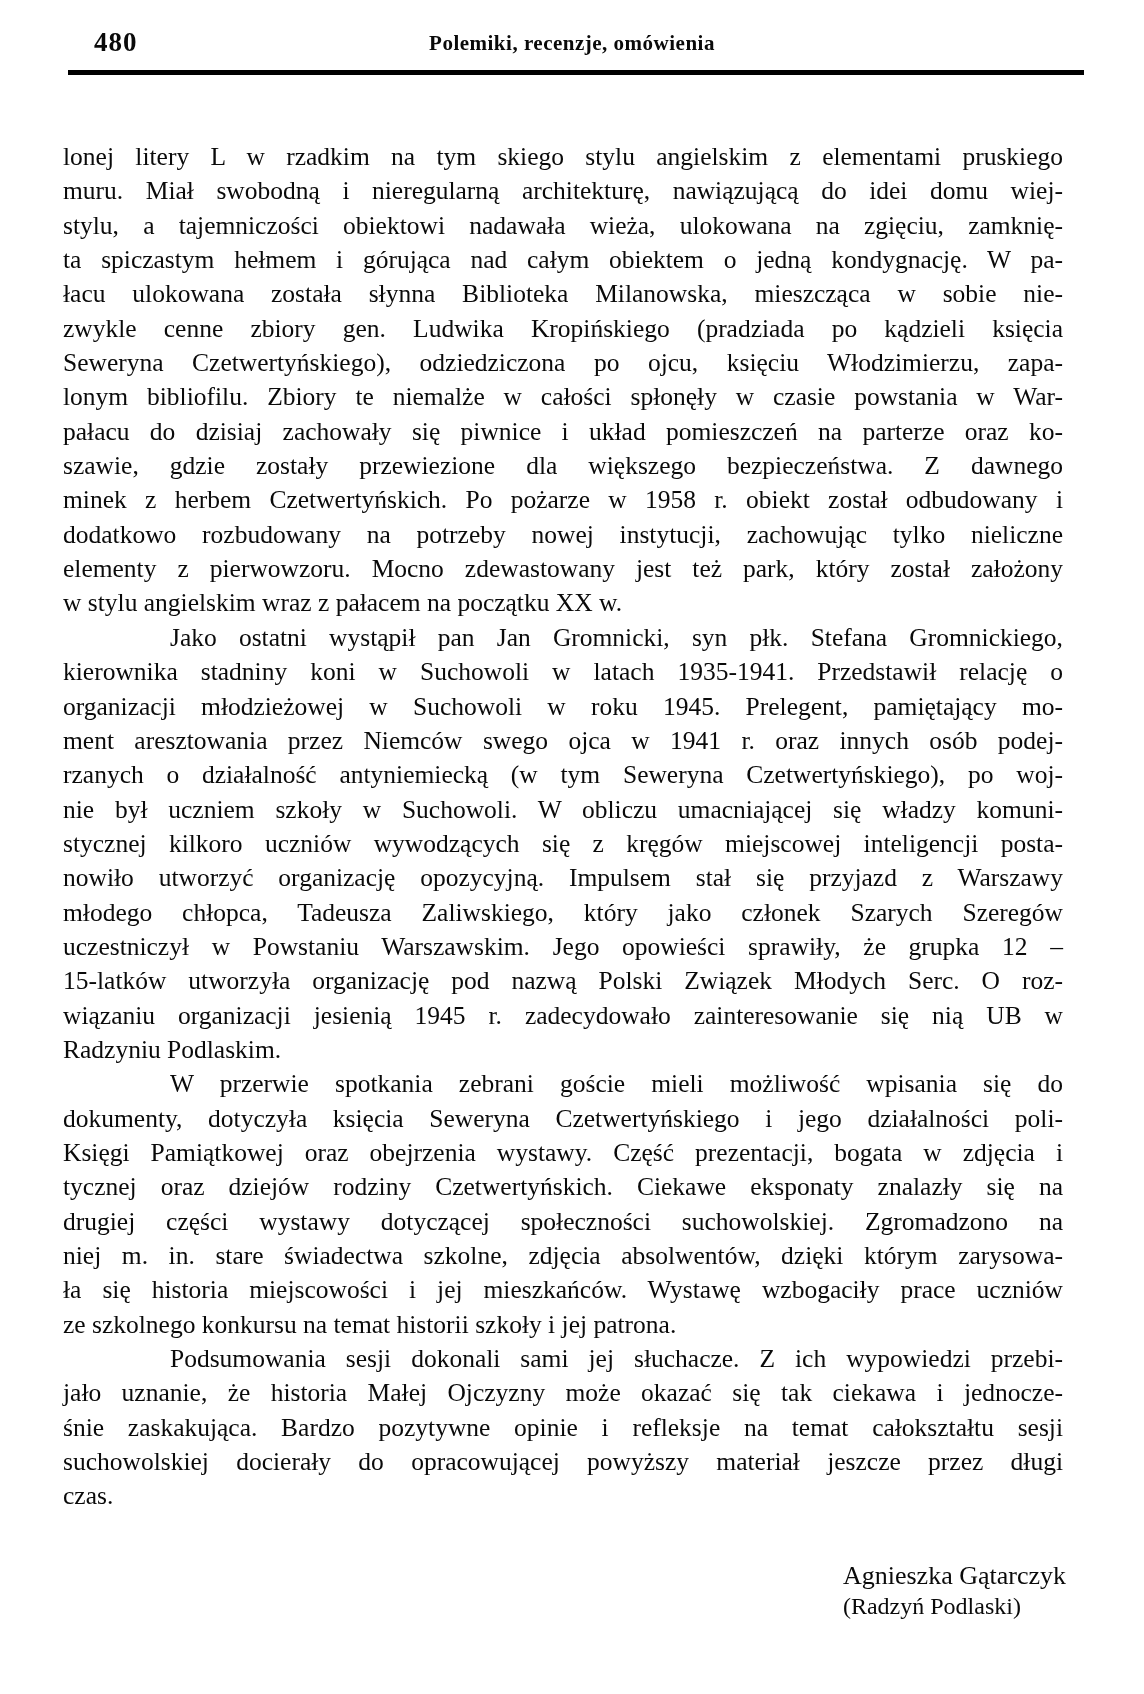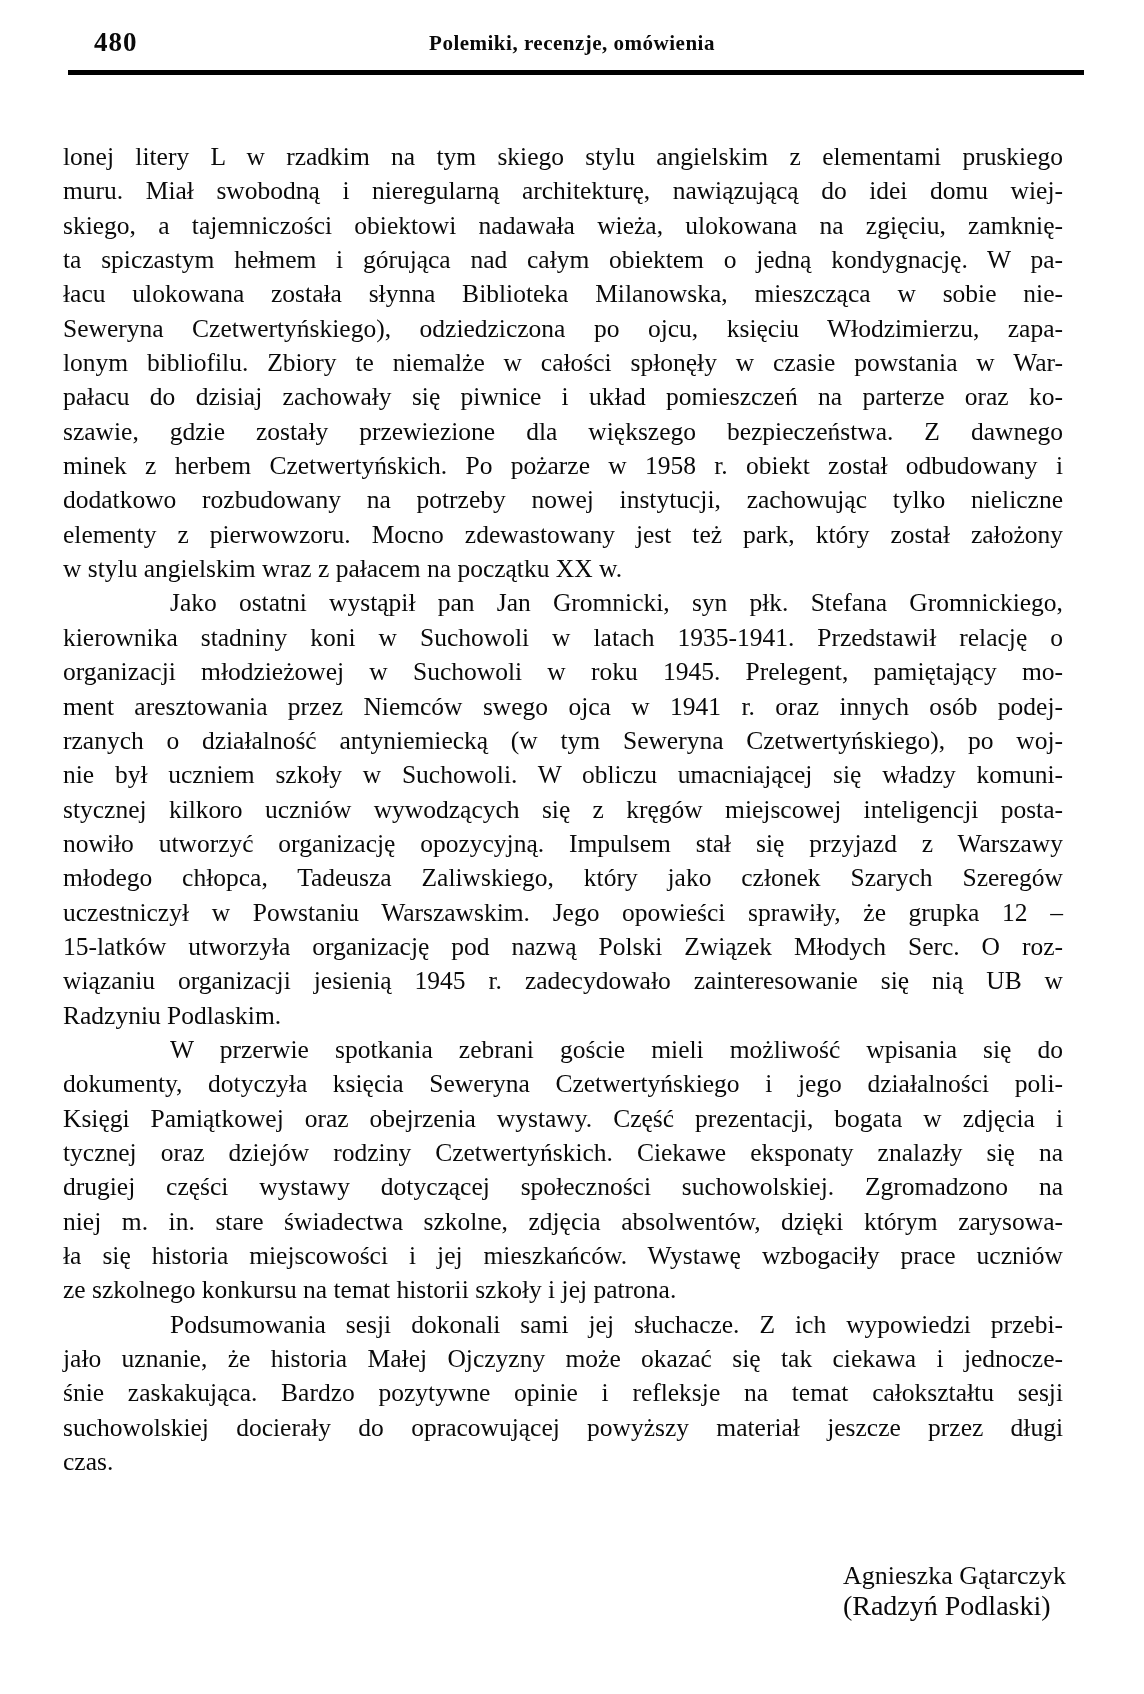--- a/index.html
+++ b/index.html
@@ -68,41 +68,42 @@
     position: absolute;
     right: 78px;
     top: 1560px;
     text-align: left;
   }
   .signature-author {
     font-size: 26px;
     line-height: 32px;
   }
   .signature-location {
-    font-size: 28px;
+    font-size: 24px;
     line-height: 28px;
   }
 </style>
 </head>
 <body>
 
 <div class="page">
 
   <div class="page-number">480</div>
 
   <div class="running-head">Polemiki, recenzje, omówienia</div>
 
   <div class="header-rule"></div>
 
   <div class="article-body">
       <div class="line">lonej litery L w rzadkim na tym skiego stylu angielskim z elementami pruskiego</div>
       <div class="line">muru. Miał swobodną i nieregularną architekturę, nawiązującą do idei domu wiej-</div>
-      <div class="line">skiego, a tajemniczości obiektowi nadawała wieża, ulokowana na zgięciu, zamknię-</div>
+      <div class="line">stylu, a tajemniczości obiektowi nadawała wieża, ulokowana na zgięciu, zamknię-</div>
       <div class="line">ta spiczastym hełmem i górująca nad całym obiektem o jedną kondygnację. W pa-</div>
       <div class="line">łacu ulokowana została słynna Biblioteka Milanowska, mieszcząca w sobie nie-</div>
+      <div class="line">zwykle cenne zbiory gen. Ludwika Kropińskiego (pradziada po kądzieli księcia</div>
       <div class="line">Seweryna Czetwertyńskiego), odziedziczona po ojcu, księciu Włodzimierzu, zapa-</div>
       <div class="line">lonym bibliofilu. Zbiory te niemalże w całości spłonęły w czasie powstania w War-</div>
       <div class="line">pałacu do dzisiaj zachowały się piwnice i układ pomieszczeń na parterze oraz ko-</div>
       <div class="line">szawie, gdzie zostały przewiezione dla większego bezpieczeństwa. Z dawnego</div>
       <div class="line">minek z herbem Czetwertyńskich. Po pożarze w 1958 r. obiekt został odbudowany i</div>
       <div class="line">dodatkowo rozbudowany na potrzeby nowej instytucji, zachowując tylko nieliczne</div>
       <div class="line">elementy z pierwowzoru. Mocno zdewastowany jest też park, który został założony</div>
       <div class="line last">w stylu angielskim wraz z pałacem na początku XX w.</div>
       <div class="line indent">Jako ostatni wystąpił pan Jan Gromnicki, syn płk. Stefana Gromnickiego,</div>
       <div class="line">kierownika stadniny koni w Suchowoli w latach 1935-1941. Przedstawił relację o</div>

